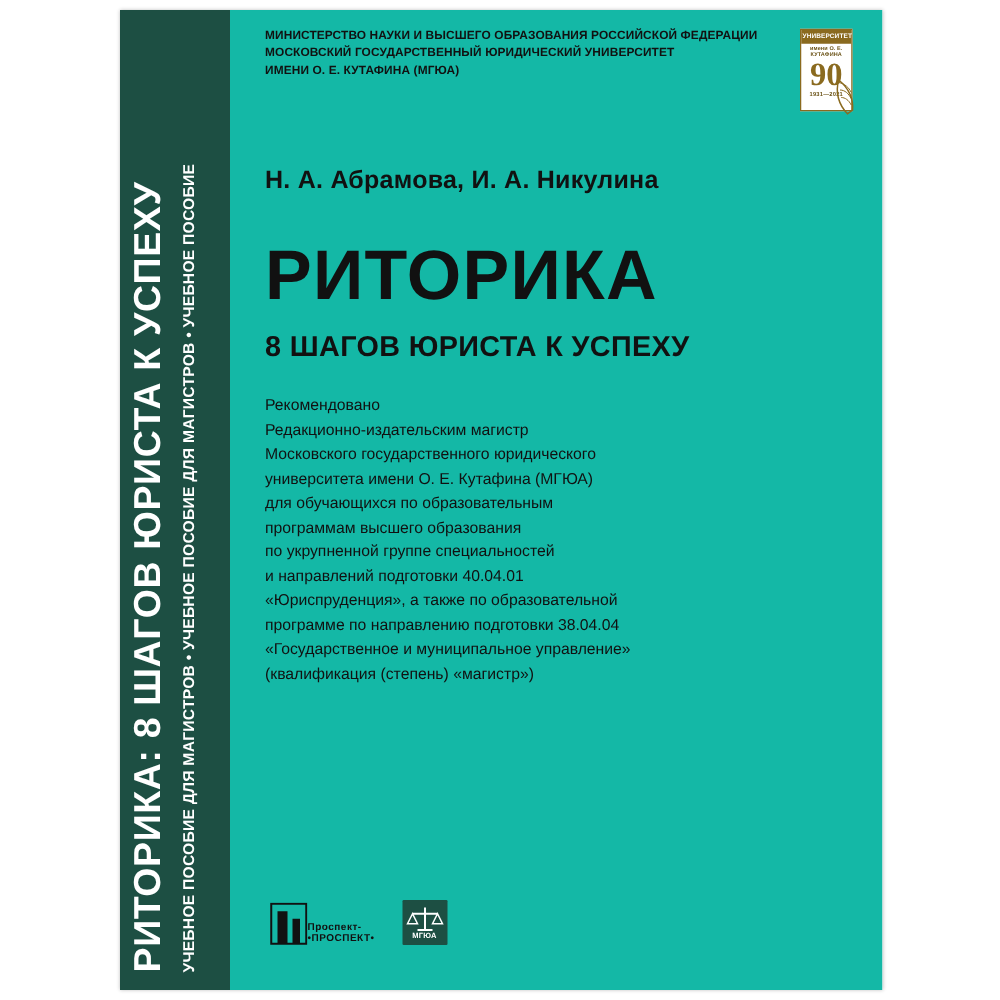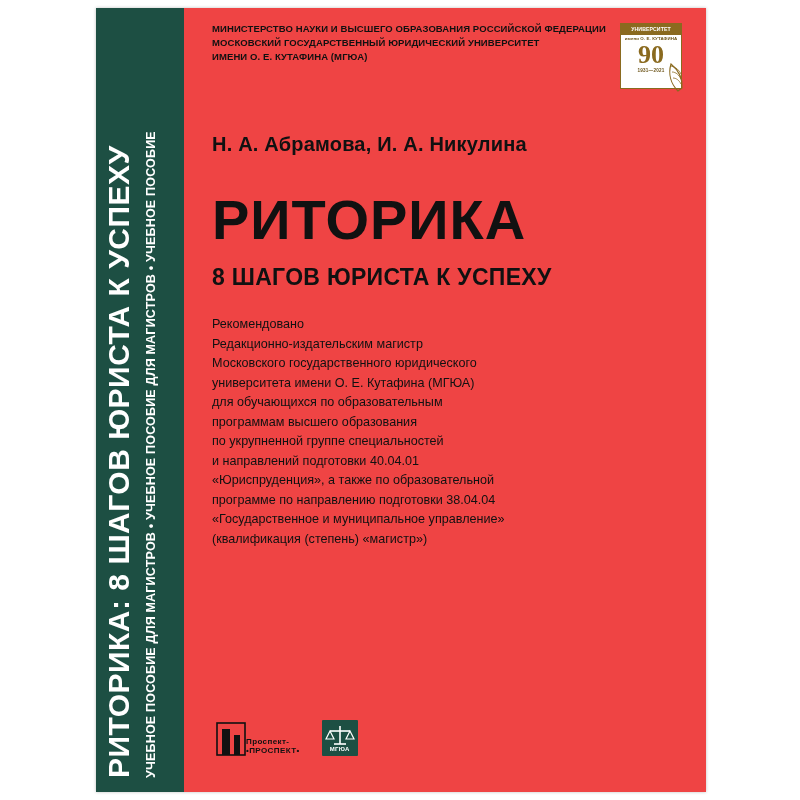--- a/index.html
+++ b/index.html
@@ -69,21 +69,21 @@
     letter-spacing: 0.2px;
   }
 
   
   .face {
     position: absolute;
     left: 88px;
     top: 0;
     right: 0;
     bottom: 0;
-    background: #ef4444;
+    background: #14b8a6;
     padding: 14px 24px 0 28px;
     box-sizing: border-box;
   }
   .header-row {
     display: flex;
     align-items: flex-start;
     justify-content: space-between;
   }
   .ministry {
     font-size: 9.5px;
@@ -91,21 +91,21 @@
     font-weight: bold;
     color: #111111;
     letter-spacing: 0.1px;
     text-transform: uppercase;
     max-width: 330px;
   }
   .ministry div { white-space: nowrap; }
 
   
   .emblem {
-    width: 62px;
+    width: 42px;
     height: 66px;
     border: 1.6px solid #8a6a1f;
     position: relative;
     box-sizing: border-box;
     flex: 0 0 auto;
     margin-top: 1px;
     background: #ffffff;
   }
   .emblem-top {
     background: #8a6a1f;

